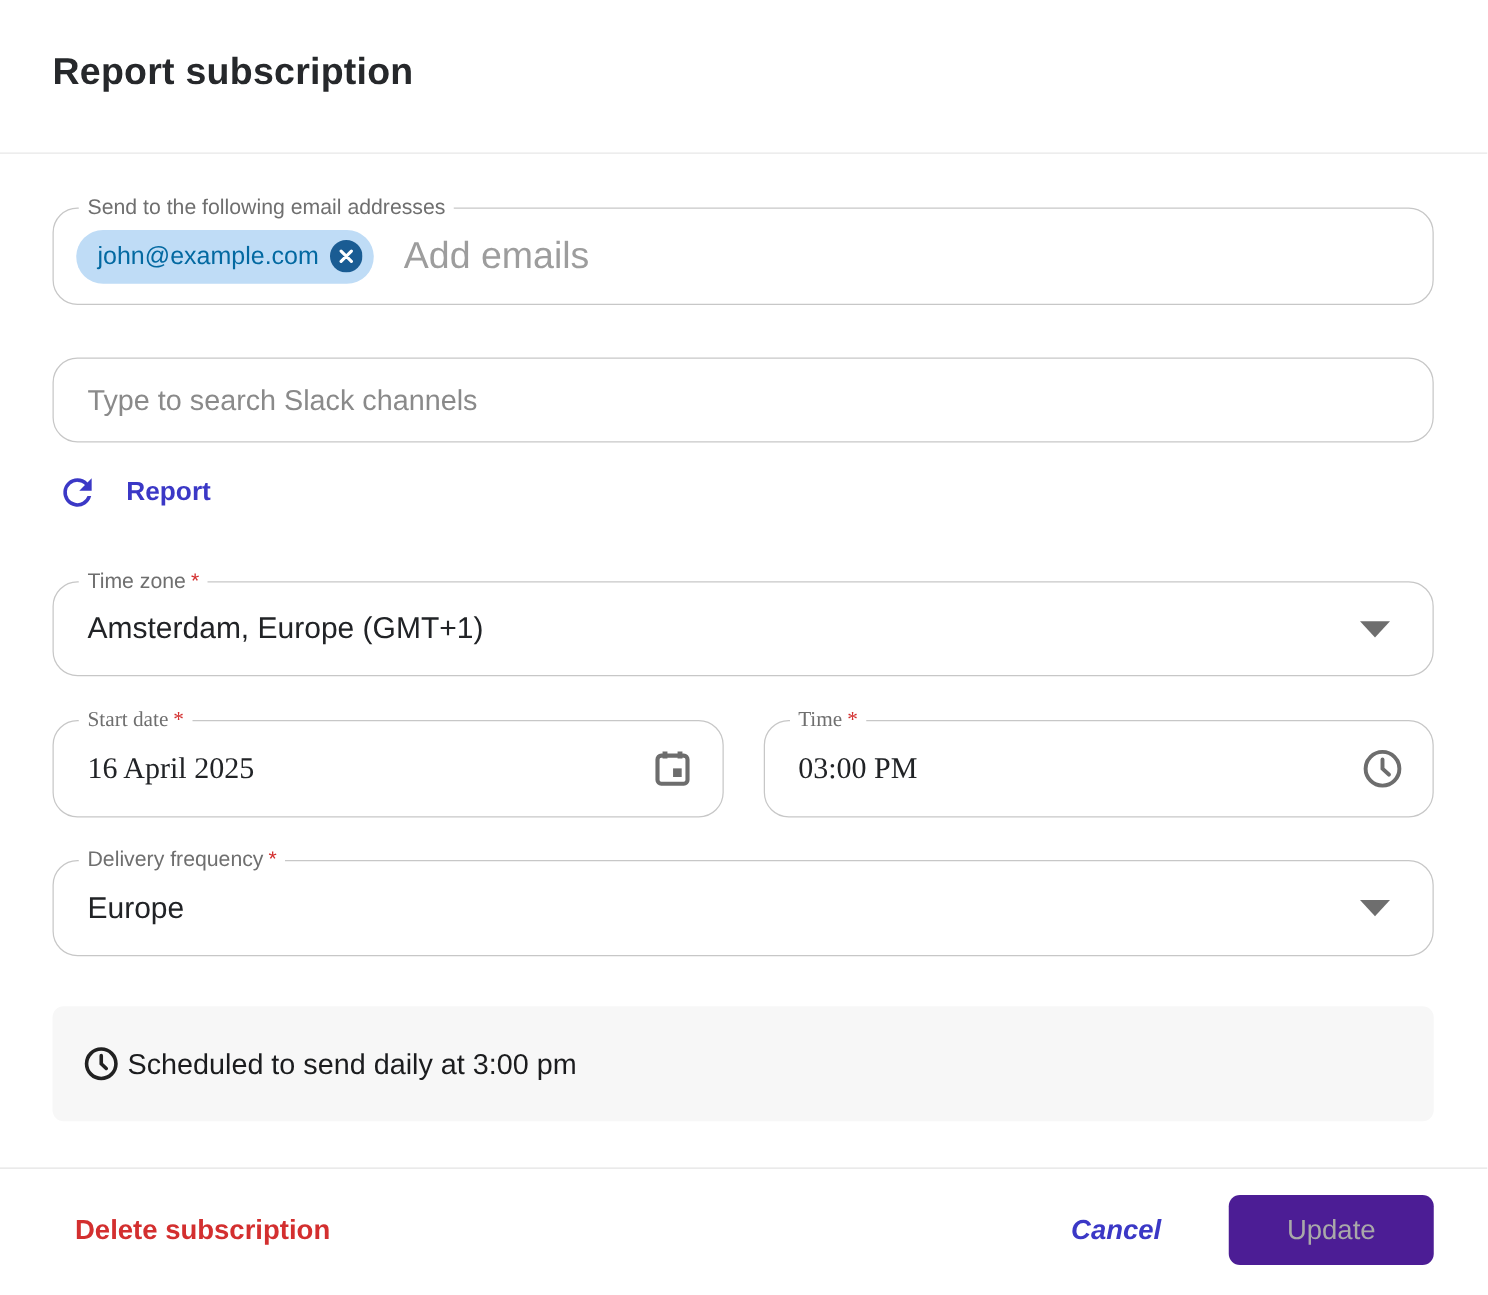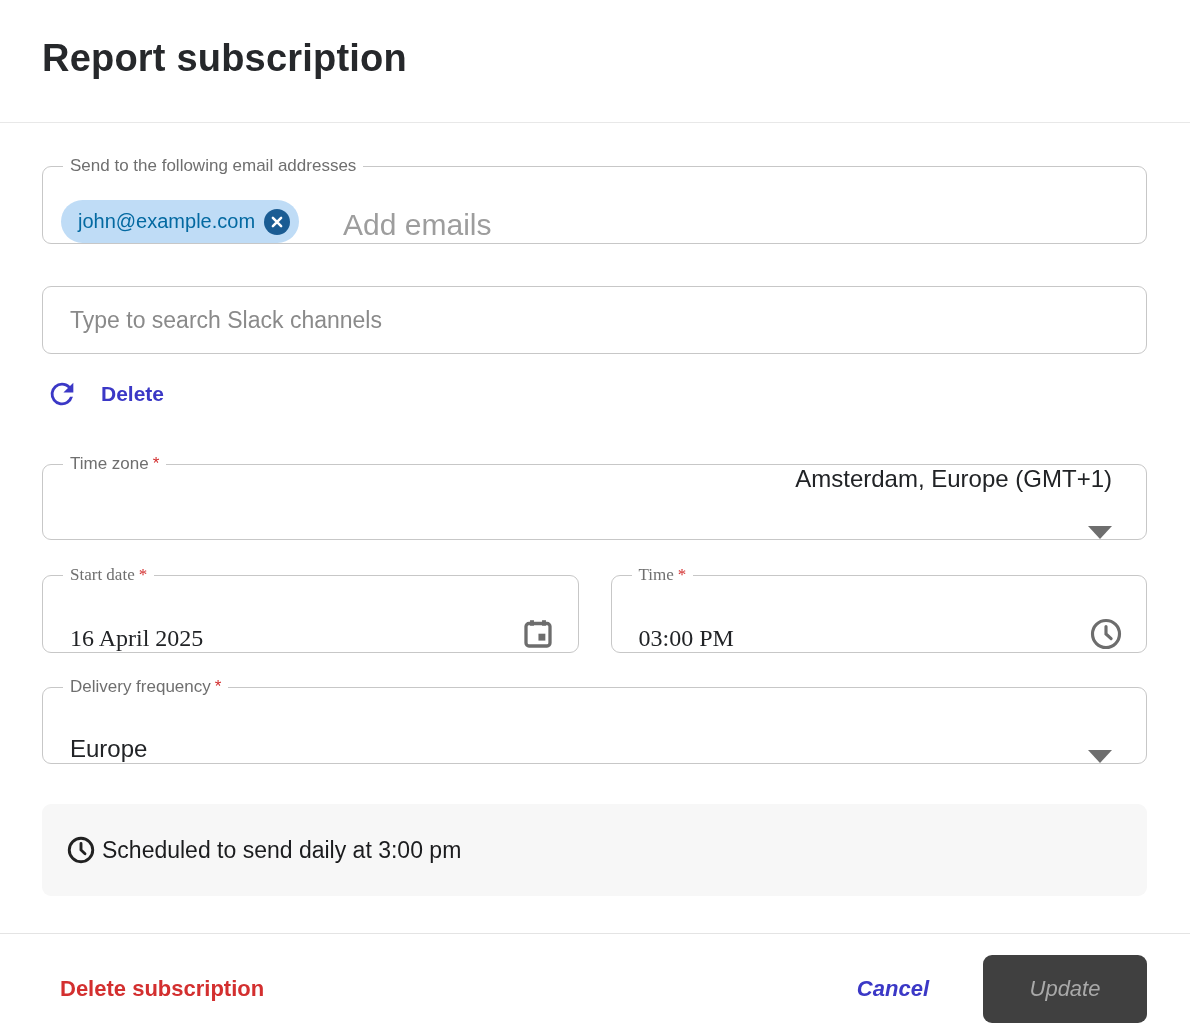--- a/index.html
+++ b/index.html
@@ -13,27 +13,27 @@
     --icon-gray:#6d6d6d;
   }
   *{box-sizing:border-box;}
   html,body{margin:0;padding:0;}
   body{
     width:1190px;height:1036px;overflow:hidden;
     background:#ffffff;color:var(--value-dark);
     font-family:"Liberation Sans", sans-serif;
   }
   .header{padding:36px 42px 0;}
-  .title{font-size:38px;line-height:44px;font-weight:700;color:#26282b;letter-spacing:.2px;}
+  .title{font-size:30px;line-height:44px;font-weight:700;color:#26282b;letter-spacing:.2px;}
   .header-divider{margin-top:42px;border-top:1px solid #e8e8e8;}
   .content{padding:0 43px 0 42px;}
 
   .field{
     position:relative;border:1px solid var(--border-gray);
-    border-radius:9px;background:#fff;display:flex;align-items:flex-end;gap:20px;
+    border-radius:20px;background:#fff;display:flex;align-items:center;
   }
   .field-label{
     position:absolute;top:-11px;left:20px;background:#fff;
     padding:0 7px;font-size:17px;color:var(--label-gray);white-space:nowrap;
   }
   .req{color:var(--danger);margin-left:4px;}
 
   .email-field{margin-top:43px;height:78px;padding:0 20px 0 18px;}
   .chip{
     display:inline-flex;align-items:center;flex:0 0 auto;
@@ -54,21 +54,21 @@
   }
   .slack-input::placeholder{color:#8a8a8a;}
 
   .refresh-row{
     margin-top:22px;height:36px;display:inline-flex;align-items:center;gap:22px;
     color:var(--accent);cursor:pointer;padding-left:3px;
   }
   .refresh-icon{width:34px;height:34px;display:block;}
   .refresh-label{font-size:21px;font-weight:700;}
 
-  .tz-field{margin-top:49px;height:76px;padding:0 34px 0 27px;cursor:pointer;flex-direction:column;}
+  .tz-field{margin-top:49px;height:76px;padding:0 34px 0 27px;cursor:pointer;}
   .freq-field{margin-top:34px;height:77px;padding:0 34px 0 27px;cursor:pointer;}
   .value{font-size:24px;color:var(--value-dark);flex:1;}
   .caret{
     width:0;height:0;flex:0 0 auto;
     border-left:12px solid transparent;border-right:12px solid transparent;
     border-top:13px solid #6e6e6e;
   }
 
   .row{display:flex;gap:32px;margin-top:35px;font-family:Liberation Serif, serif;}
   .half{flex:1;height:78px;padding:0 22px 0 27px;}
@@ -86,22 +86,22 @@
   .delete-btn{
     font-size:22px;font-weight:700;color:var(--danger);cursor:pointer;
     background:none;border:none;padding:0;font-family:inherit;
   }
   .footer-spacer{flex:1;}
   .cancel-btn{
     font-size:22px;font-weight:700;color:var(--accent);cursor:pointer;
     background:none;border:none;padding:0;margin-right:54px;font-family:inherit;font-style:italic;
   }
   .update-btn{
-    width:164px;height:68px;border:none;border-radius:9px;background:#404040;
-    color:#a9a9a9;font-size:22px;font-weight:500;font-family:inherit;cursor:default;font-style:italic;
+    width:164px;height:56px;border:none;border-radius:9px;background:#4c1d95;
+    color:#a9a9a9;font-size:22px;font-weight:500;font-family:inherit;cursor:default;
   }
 </style>
 </head>
 <body>
 
 <div class="header">
   <div class="title">Report subscription</div>
 </div>
 <div class="header-divider"></div>
 
@@ -123,21 +123,21 @@
   
   <div class="field slack-field">
     <input class="slack-input" placeholder="Type to search Slack channels" style="">
   </div>
 
   
   <div class="refresh-row">
     <svg class="refresh-icon" viewBox="0 0 24 24">
       <path fill="currentColor" d="M17.65 6.35A7.95 7.95 0 0 0 12 4a8 8 0 1 0 7.73 10h-2.08A6 6 0 1 1 12 6c1.66 0 3.14.69 4.22 1.78L13 11h7V4l-2.35 2.35z"></path>
     </svg>
-    <span class="refresh-label">Delete</span>
+    <span class="refresh-label">Report</span>
   </div>
 
   
   <div class="field tz-field">
     <span class="field-label">
       <span>Time zone</span><span class="req">*</span>
     </span>
     <span class="value">Amsterdam, Europe (GMT+1)</span>
     <span class="caret"></span>
   </div>

